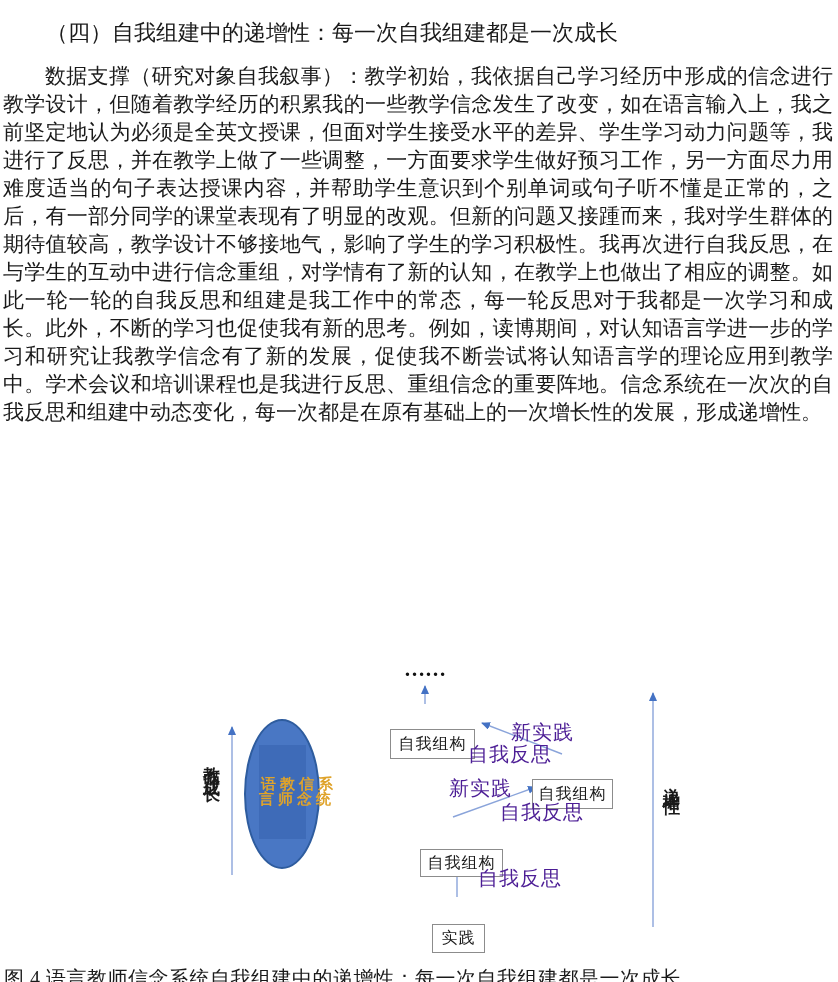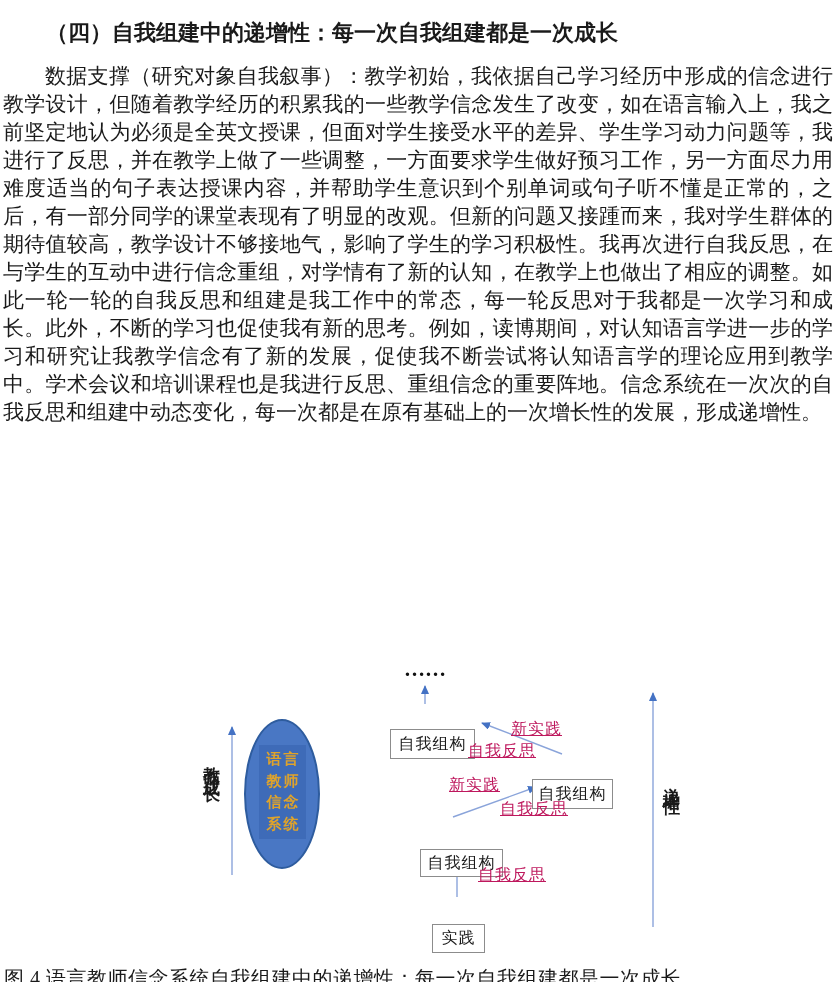--- a/index.html
+++ b/index.html
@@ -8,21 +8,21 @@
     width: 838px;
     height: 982px;
     background: #ffffff;
     color: var(--text, #1a1a1a);
     font-family: "Liberation Serif", "DejaVu Serif", serif;
     overflow: hidden;
   }
   .heading {
     margin: 18px 8px 0 46px;
     font-size: 22px;
-    font-weight: 700;
+    font-weight: 400;
     line-height: 30px;
   }
   .body-para {
     margin: 14px 5px 0 3px;
     font-size: 21px;
     line-height: 28px;
     text-align: justify;
     text-indent: 2em;
   }
   .figure {
@@ -61,21 +61,20 @@
     border: 2px solid var(--ellipse-border, #2e5c9e);
     border-radius: 50%;
     box-sizing: border-box;
   }
   .ellipse-core {
     position: absolute;
     left: 259px; top: 95px;
     width: 47px; height: 94px;
     background: var(--inner-rect-fill, #3e6bb8);
     display: flex;
-    flex-direction: column;
     justify-content: space-evenly;
     align-items: center;
   }
   .ellipse-core span {
     color: var(--ellipse-text, #dfa32b);
     font-size: 15px;
     font-weight: 700;
     line-height: 1;
     letter-spacing: 2px;
     text-indent: 2px;
@@ -92,25 +91,24 @@
     color: #1a1a1a;
     letter-spacing: 1px;
     margin-top: 26px;
   }
   .box-top      { left: 390px; top: 53px;  width: 85px; height: 30px; }
   .box-mid      { left: 532px; top: 103px; width: 81px; height: 30px; }
   .box-low      { left: 420px; top: 173px; width: 83px; height: 28px; }
   .box-practice { left: 432px; top: 248px; width: 53px; height: 29px; }
   .edge-label {
     position: absolute;
-    font-size: 16px;
-    color: #be185d;
+    font-size: 20px;
+    color: #4c1d95;
     white-space: nowrap;
     letter-spacing: 1px;
-    text-decoration: underline;
   }
   .lbl-np1 { left: 511px; top: 69px; }
   .lbl-sr1 { left: 468px; top: 91px; }
   .lbl-np2 { left: 449px; top: 125px; }
   .lbl-sr2 { left: 500px; top: 149px; }
   .lbl-sr3 { left: 478px; top: 215px; }
   .ellipsis-dots {
     position: absolute;
     left: 399px; top: 8px;
     width: 52px;

